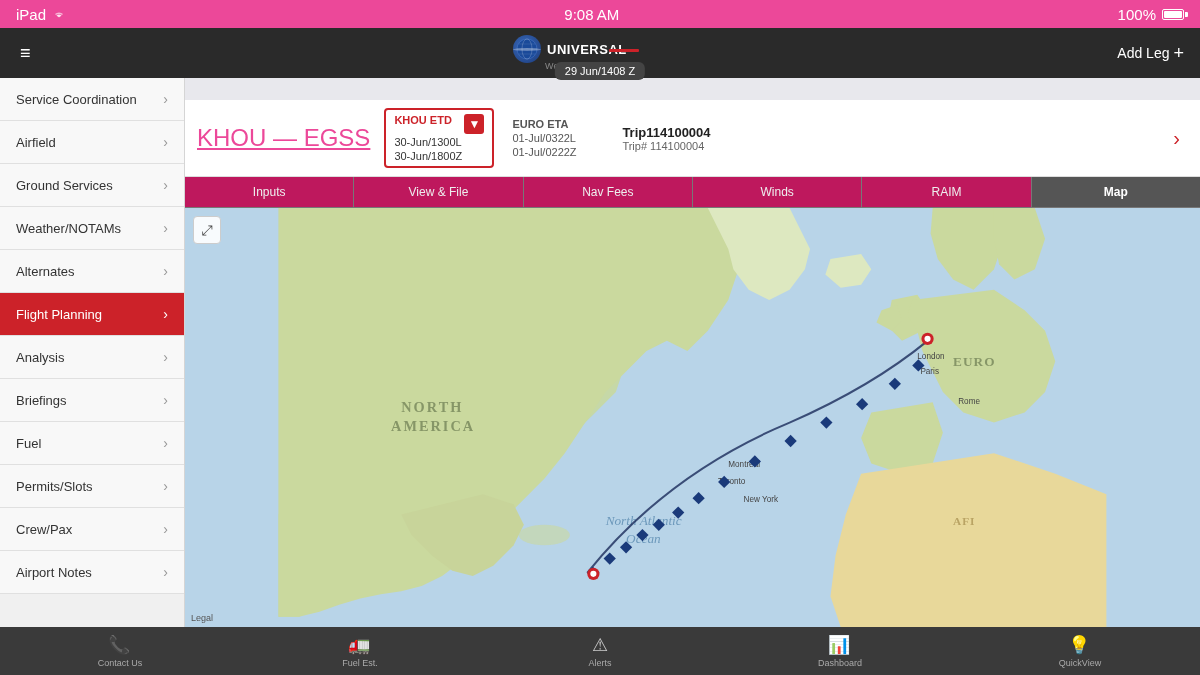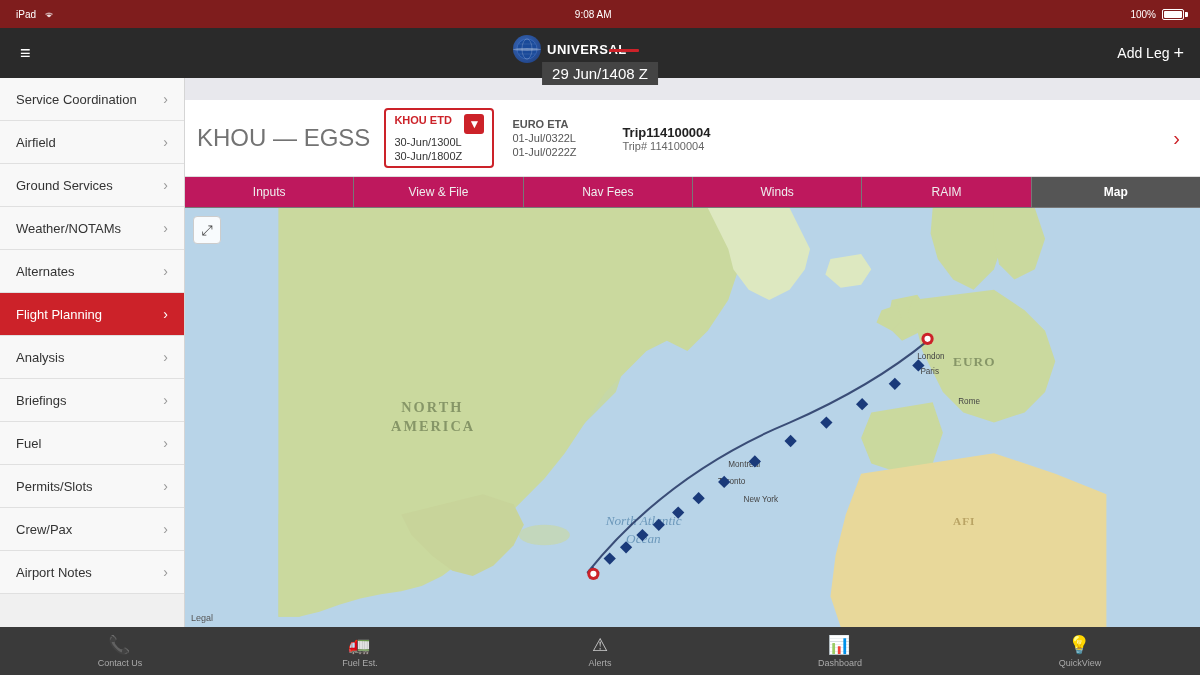--- a/index.html
+++ b/index.html
@@ -15,28 +15,28 @@
     
     .device-frame {
       width: 1200px;
       height: 675px;
       position: relative;
       background: #e8e8ed;
     }
 
     
     .status-bar {
-      background: #7f1d1d;
+      background: #ec4899;
       height: 28px;
       display: flex;
       align-items: center;
       justify-content: space-between;
       padding: 0 16px;
       color: white;
-      font-size: 10px;
+      font-size: 15px;
     }
     .status-bar-left { display: flex; align-items: center; gap: 6px; }
     .status-bar-center { font-weight: 500; }
     .status-bar-right { display: flex; align-items: center; gap: 6px; }
     .battery-icon {
       width: 22px; height: 11px;
       border: 1.5px solid white;
       border-radius: 2px;
       position: relative;
       display: inline-block;
@@ -104,23 +104,23 @@
     }
     .logo-text {
       color: white;
       font-size: 13px;
       font-weight: 700;
       letter-spacing: 0.5px;
     }
     .date-badge {
       background: #444;
       color: white;
-      font-size: 15px;
+      font-size: 11px;
       padding: 3px 10px;
-      border-radius: 0;
+      border-radius: 6px;
       position: absolute;
       left: 50%;
       transform: translateX(-50%);
       top: 62px;
       z-index: 10;
       text-align: right;
     }
     .header-add-leg {
       color: white;
       font-size: 14px;
@@ -189,22 +189,23 @@
       display: flex;
       align-items: center;
       padding: 8px 12px;
       gap: 10px;
       border-bottom: 1px solid #ddd;
       min-height: 72px;
     }
     .flight-route {
       font-size: 24px;
       font-weight: 300;
-      color: #737373;
+      color: #ec4899;
       margin-right: 4px;
+      text-decoration: underline;
     }
     .etd-box {
       border: 2px solid #cc2229;
       padding: 4px 8px;
       border-radius: 4px;
       min-width: 110px;
     }
     .etd-box-header {
       display: flex;
       align-items: flex-start;

